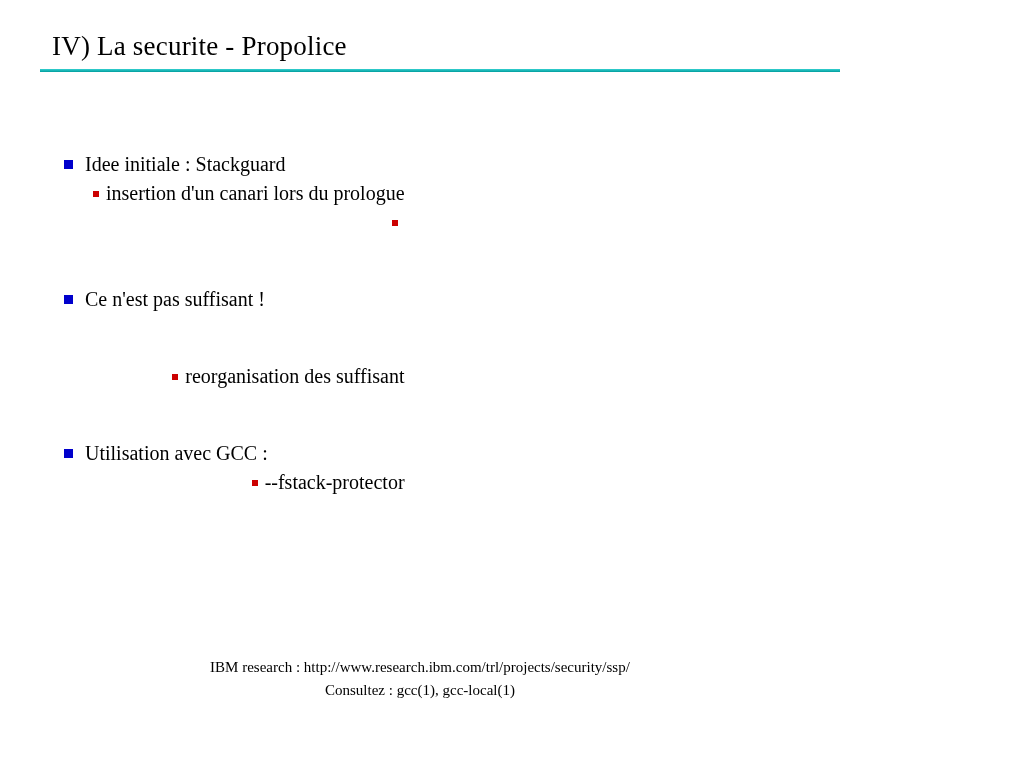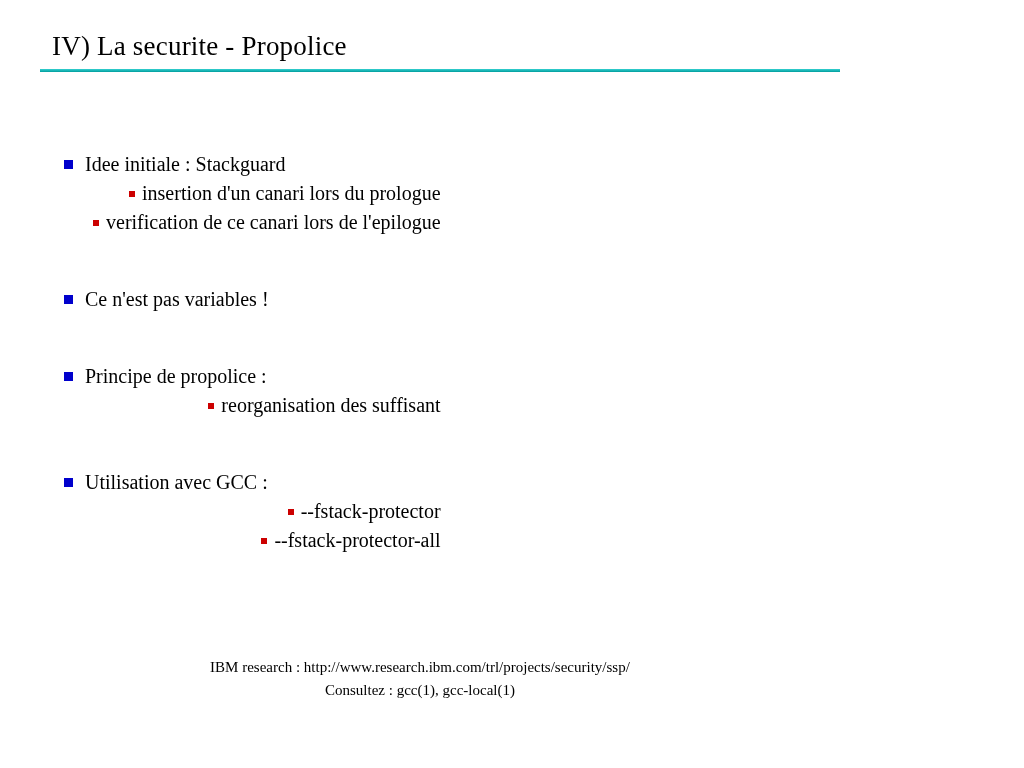--- a/index.html
+++ b/index.html
@@ -59,52 +59,43 @@
         <div class="line l1">
           <span class="sq l1"></span>
           <span>Idee initiale : Stackguard</span>
         </div>
         <div class="line l2">
           <span class="sq l2"></span>
           <span>insertion d'un canari lors du prologue</span>
         </div>
         <div class="line l2">
           <span class="sq l2"></span>
-          <span>verification de ce canari lors de l'epilogue</span>
         </div>
       </div>
       <div class="group">
         <div class="line l1">
           <span class="sq l1"></span>
-          <span>Ce n'est pas variables !</span>
+          <span>Ce n'est pas suffisant !</span>
         </div>
       </div>
       <div class="group">
-        <div class="line l1">
-          <span class="sq l1"></span>
-          <span>Principe de propolice :</span>
-        </div>
         <div class="line l2">
           <span class="sq l2"></span>
           <span>reorganisation des suffisant</span>
         </div>
       </div>
       <div class="group">
         <div class="line l1">
           <span class="sq l1"></span>
           <span>Utilisation avec GCC :</span>
         </div>
         <div class="line l2">
           <span class="sq l2"></span>
           <span>--fstack-protector</span>
         </div>
-        <div class="line l2">
-          <span class="sq l2"></span>
-          <span>--fstack-protector-all</span>
-        </div>
       </div>
     </div>
 
   <div class="footer">
     <div>IBM research : http://www.research.ibm.com/trl/projects/security/ssp/</div>
     <div>Consultez : gcc(1), gcc-local(1)</div>
   </div>
 </div>
 
 </body></html>

